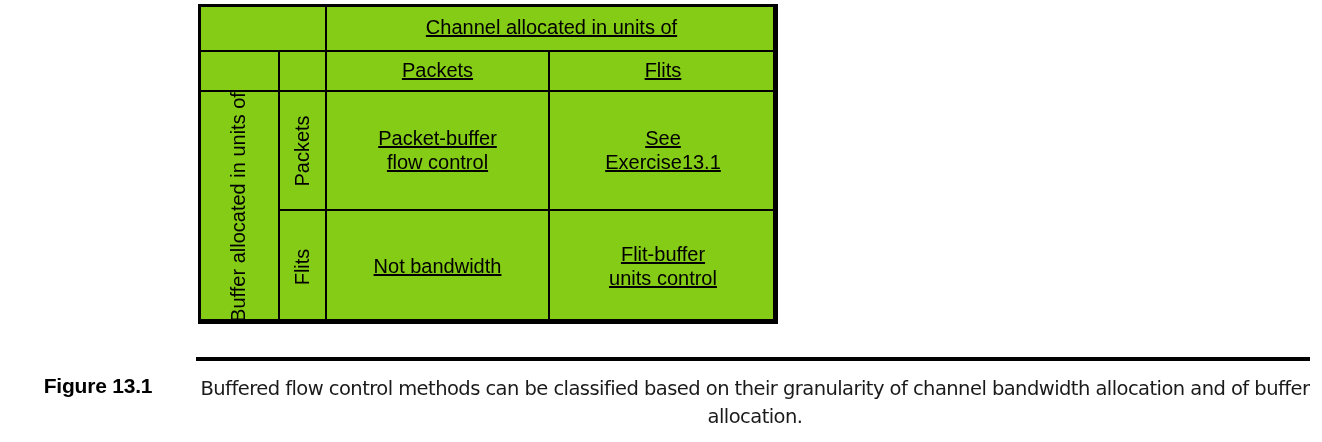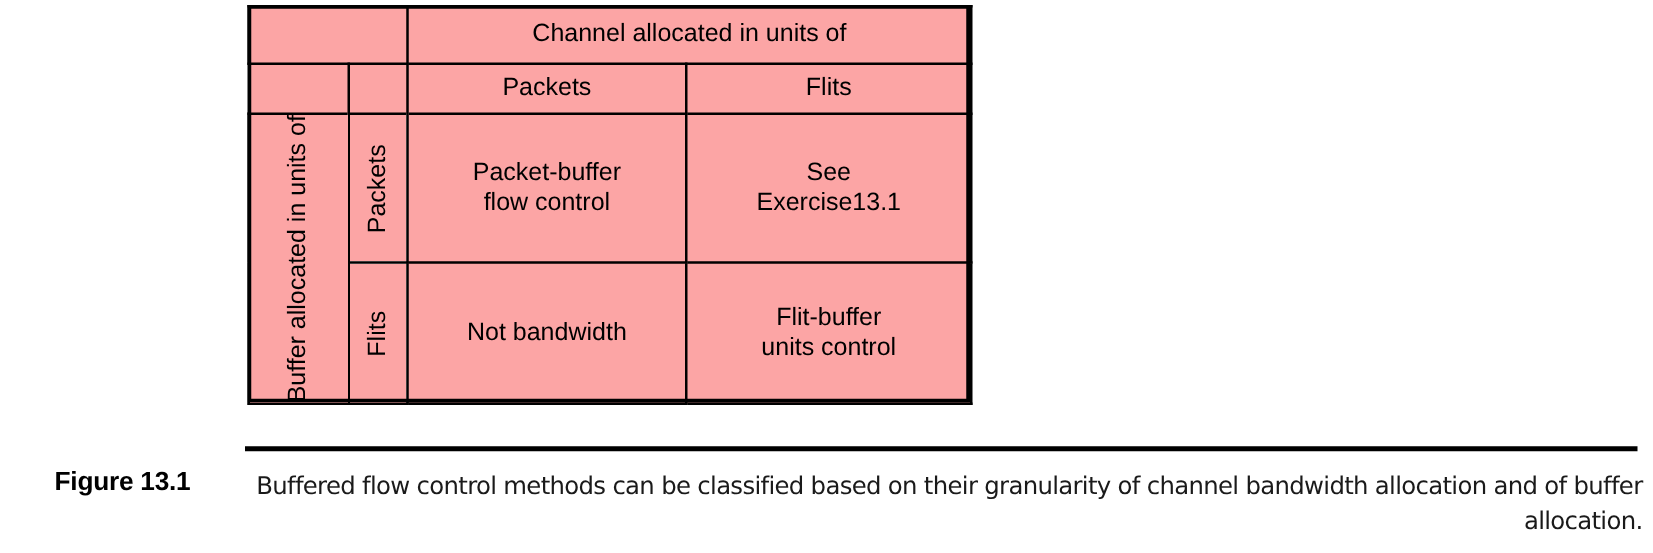--- a/index.html
+++ b/index.html
@@ -29,21 +29,22 @@
   }
   #figure-table td {
     border: 2px solid #000000;
     padding: 0;
     text-align: center;
     vertical-align: middle;
     font-family: "Liberation Sans", sans-serif;
     font-size: 20px;
     line-height: 1.18;
     color: #000000;
-    background: #fca5a5;
+    background: #84cc16;
+    text-decoration: underline;
   }
   
   #figure-table {
     outline: none;
   }
   .tbl-wrap {
     position: absolute;
     left: 198px;
     top: 4px;
     width: 578px;
@@ -114,21 +115,21 @@
   #caption-text {
     position: absolute;
     left: 196px;
     top: 3px;
     width: 1118px;
     font-family: "DejaVu Sans", sans-serif;
     font-size: 19.5px;
     line-height: 28px;
     letter-spacing: -0.55px;
     color: #1a1a1a;
-    text-align: right;
+    text-align: center;
   }
 </style>
 </head>
 <body>
 
 <table id="figure-table">
   <colgroup>
     <col class="c-rot-main">
     <col class="c-rot-sub">
     <col class="c-packets">

